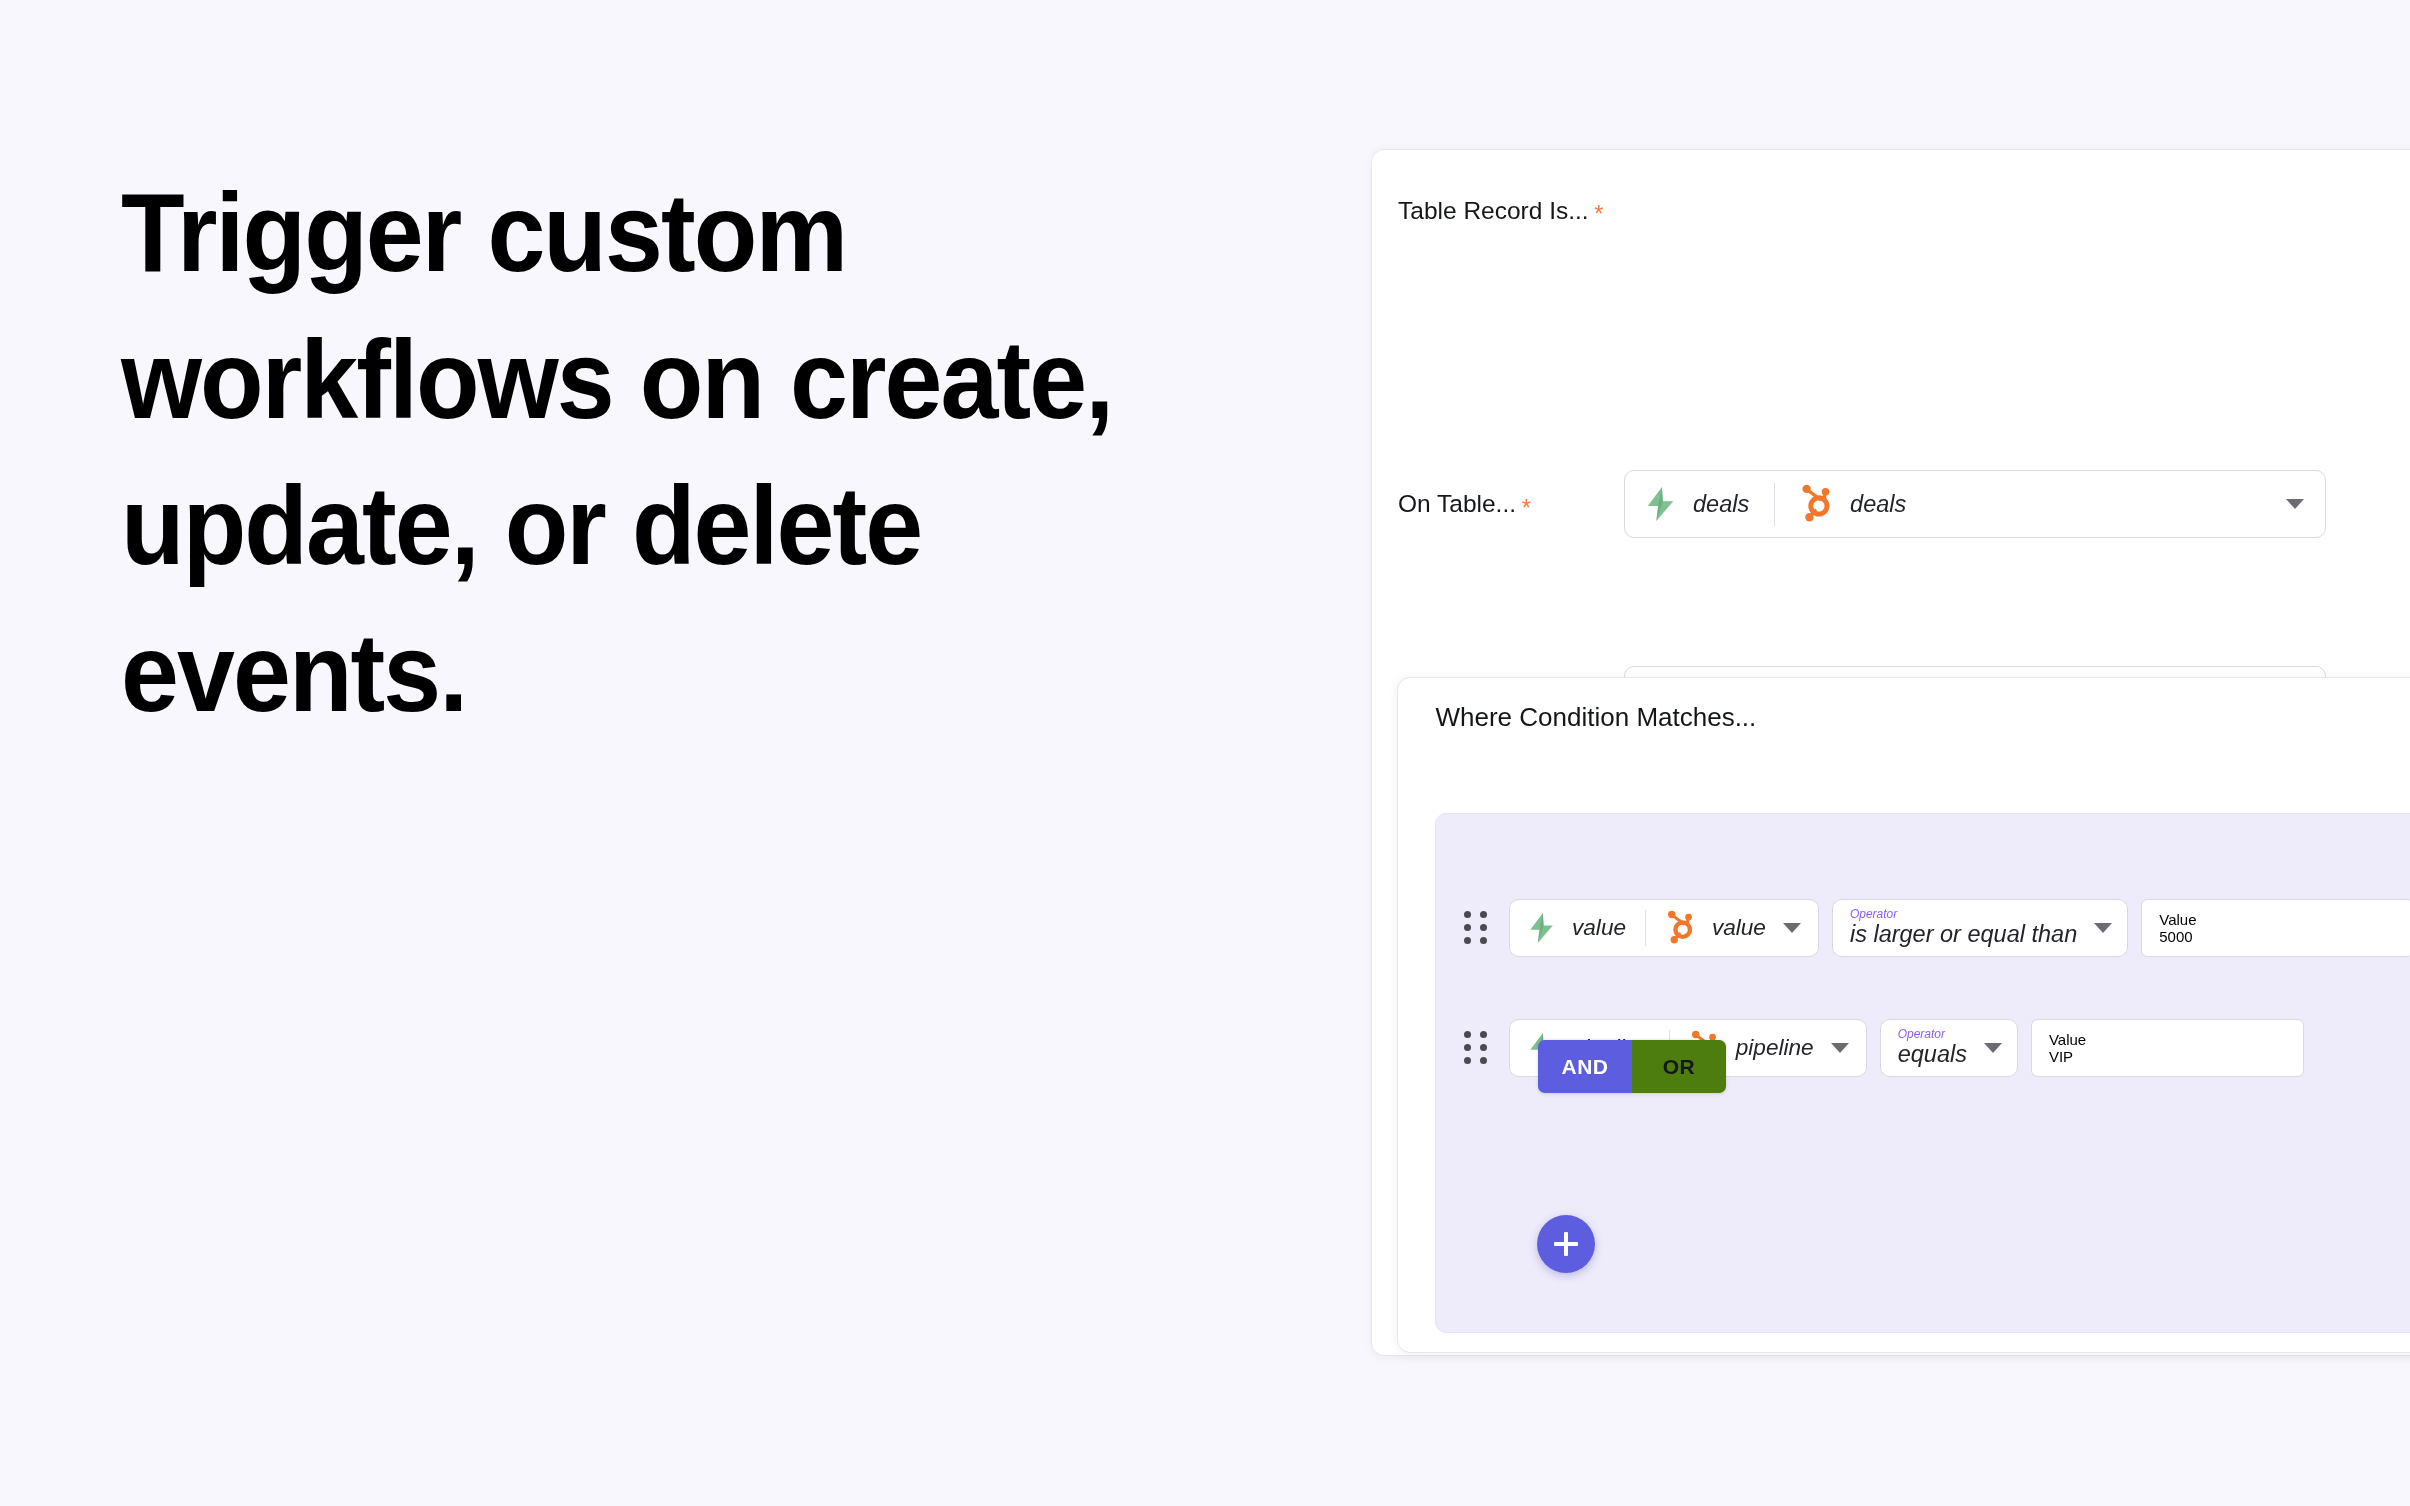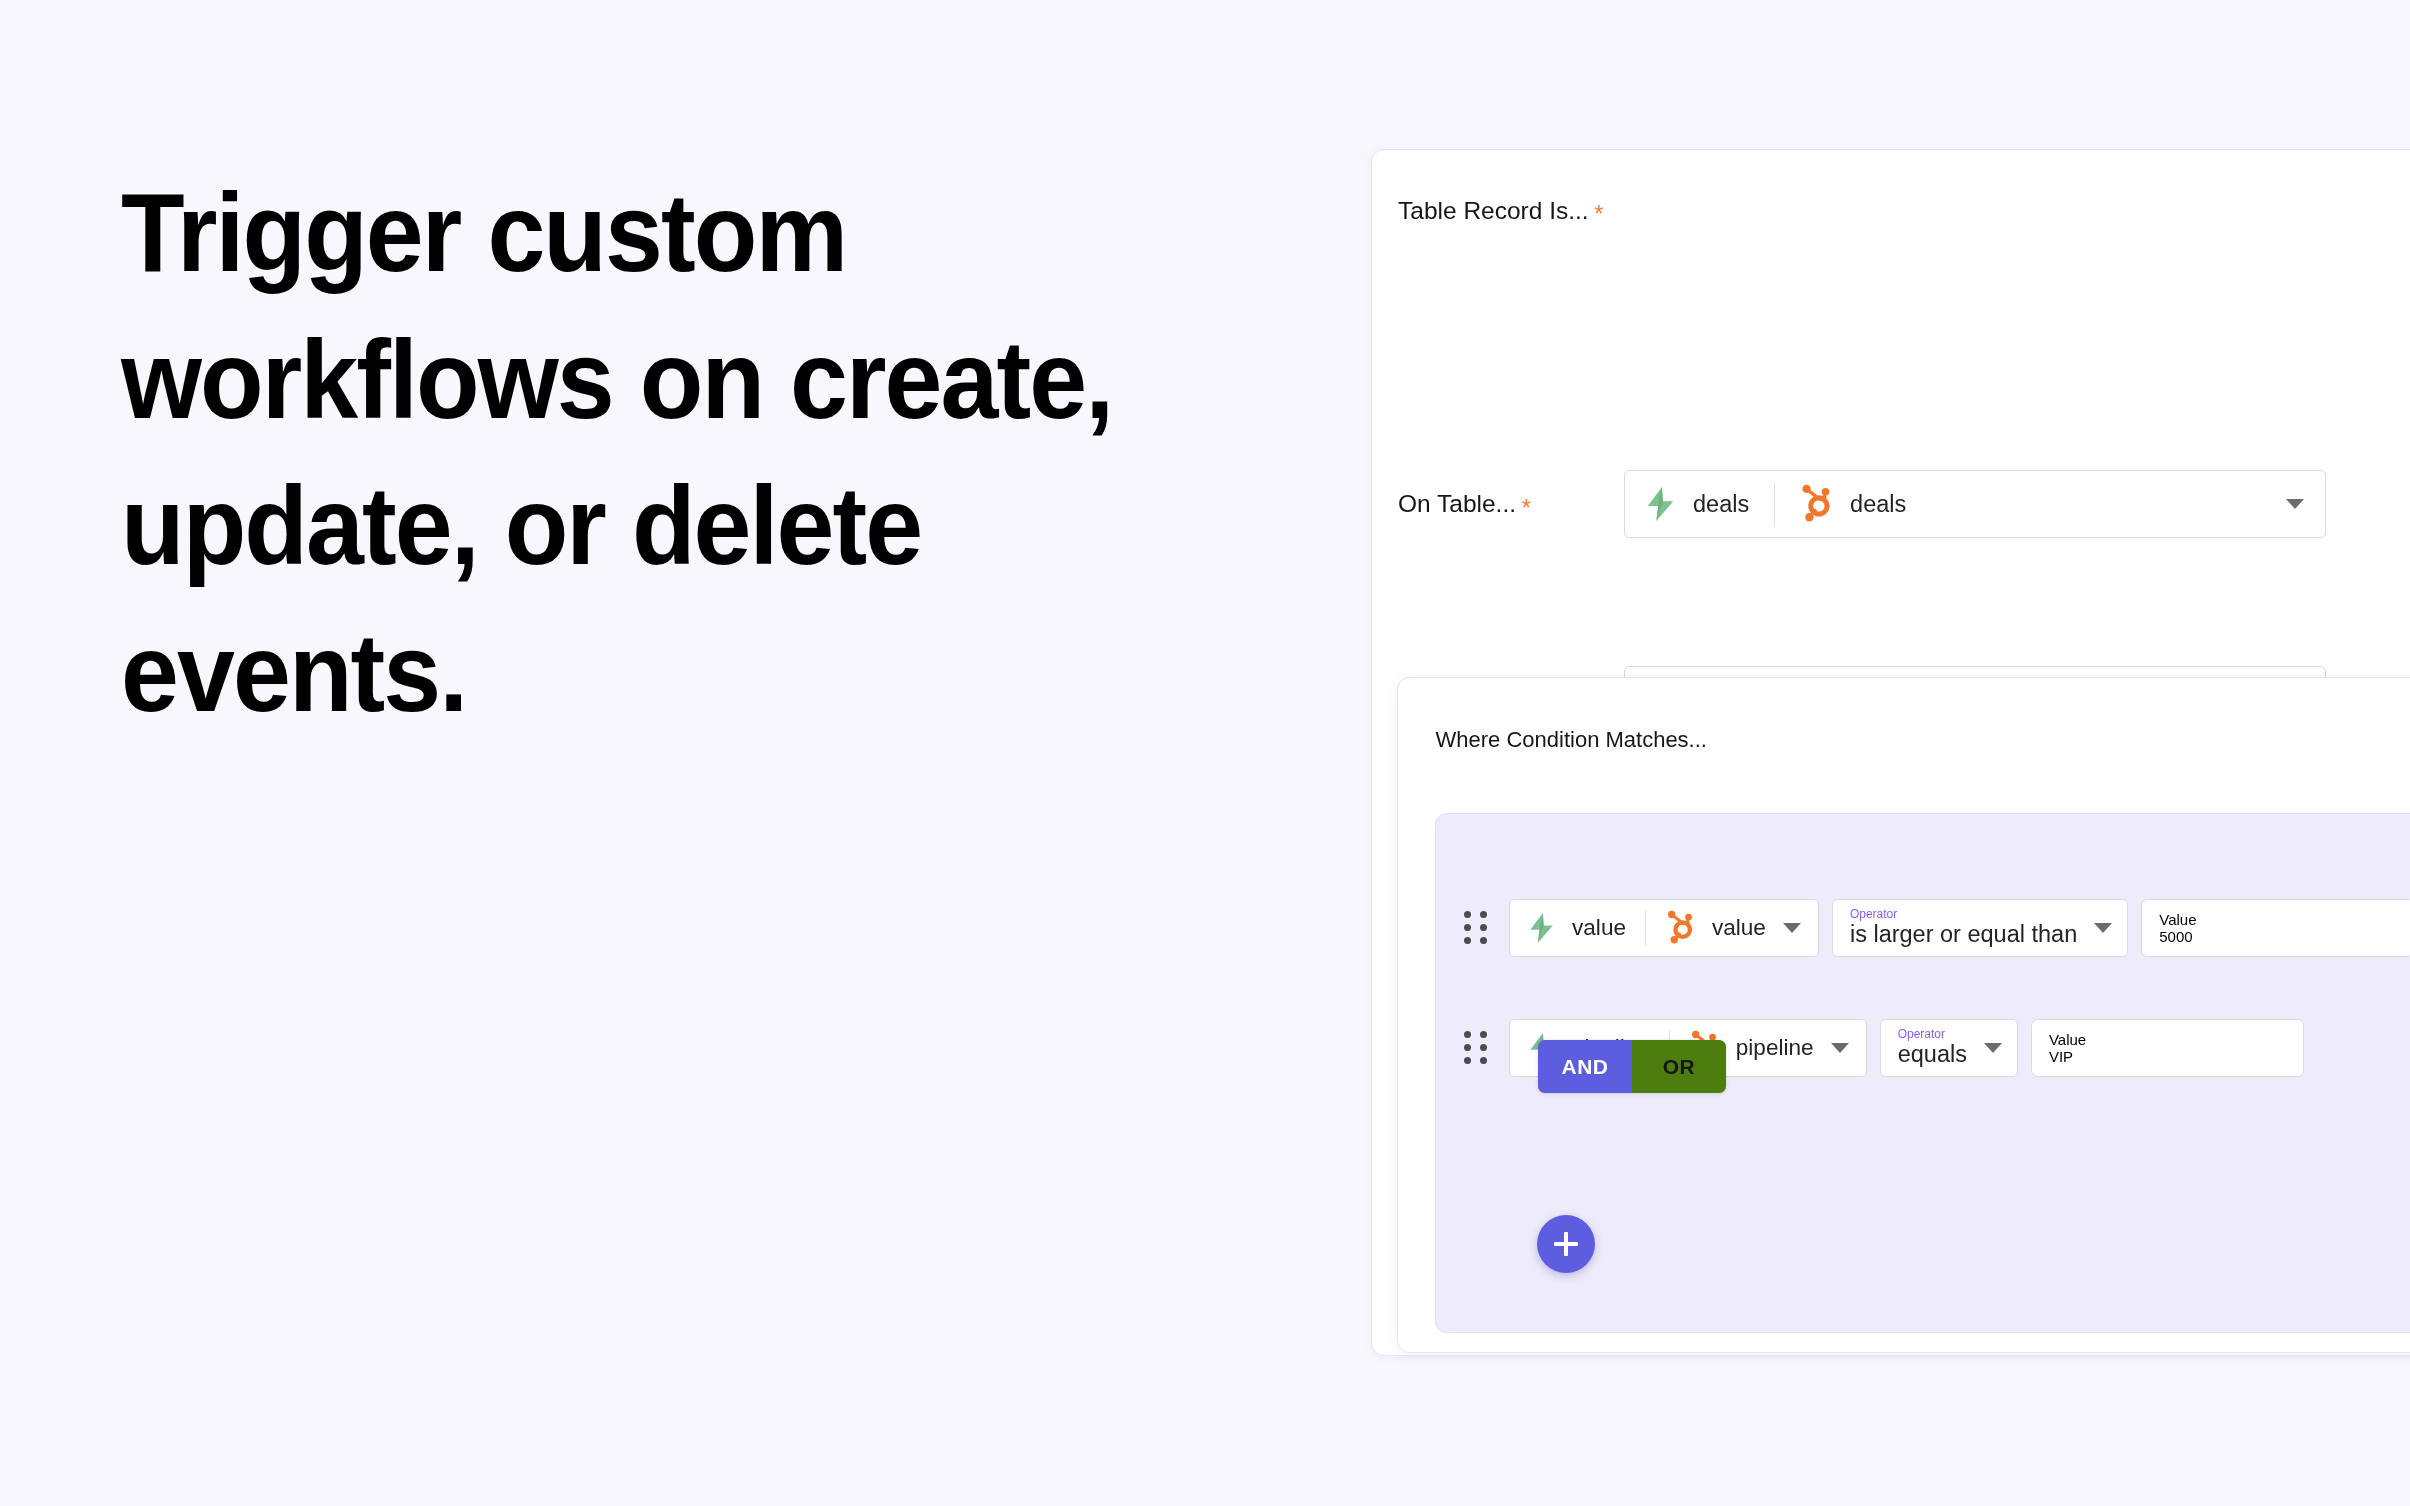--- a/index.html
+++ b/index.html
@@ -94,24 +94,25 @@
     margin-left: 13px;
     font-size: 23.5px;
     color: #14161a;
     white-space: nowrap;
   }
 
   
   .select {
     background: #fff;
     border: 0.9px solid #d9d9e0;
-    border-radius: 5px;
+    border-radius: 10px;
     display: flex;
     align-items: center;
     position: relative;
+    font-style: italic;
   }
   .caret {
     width: 0; height: 0;
     border-left: 9.4px solid transparent;
     border-right: 9.4px solid transparent;
     border-top: 10.4px solid #6b6b72;
     flex: 0 0 auto;
   }
 
   .row-table, .row-app {
@@ -155,22 +156,22 @@
     top: 527px;
     width: 1168px;   
     height: 676px;
     background: #ffffff;
     border: 0.9px solid #e6e6ec;
     border-radius: 13px;
     box-shadow: 0 1.9px 11.3px rgba(40, 40, 80, .06);
   }
   .cond-title {
     position: absolute;
-    left: 38px; top: 49px;
-    font-size: 22px;
+    left: 38px; top: 24px;
+    font-size: 26px;
     color: #14161a;
   }
 
   .cond-body {
     position: absolute;
     left: 37px;
     top: 135px;
     width: 1139px;
     height: 520px;
     background: #eeecfa;

